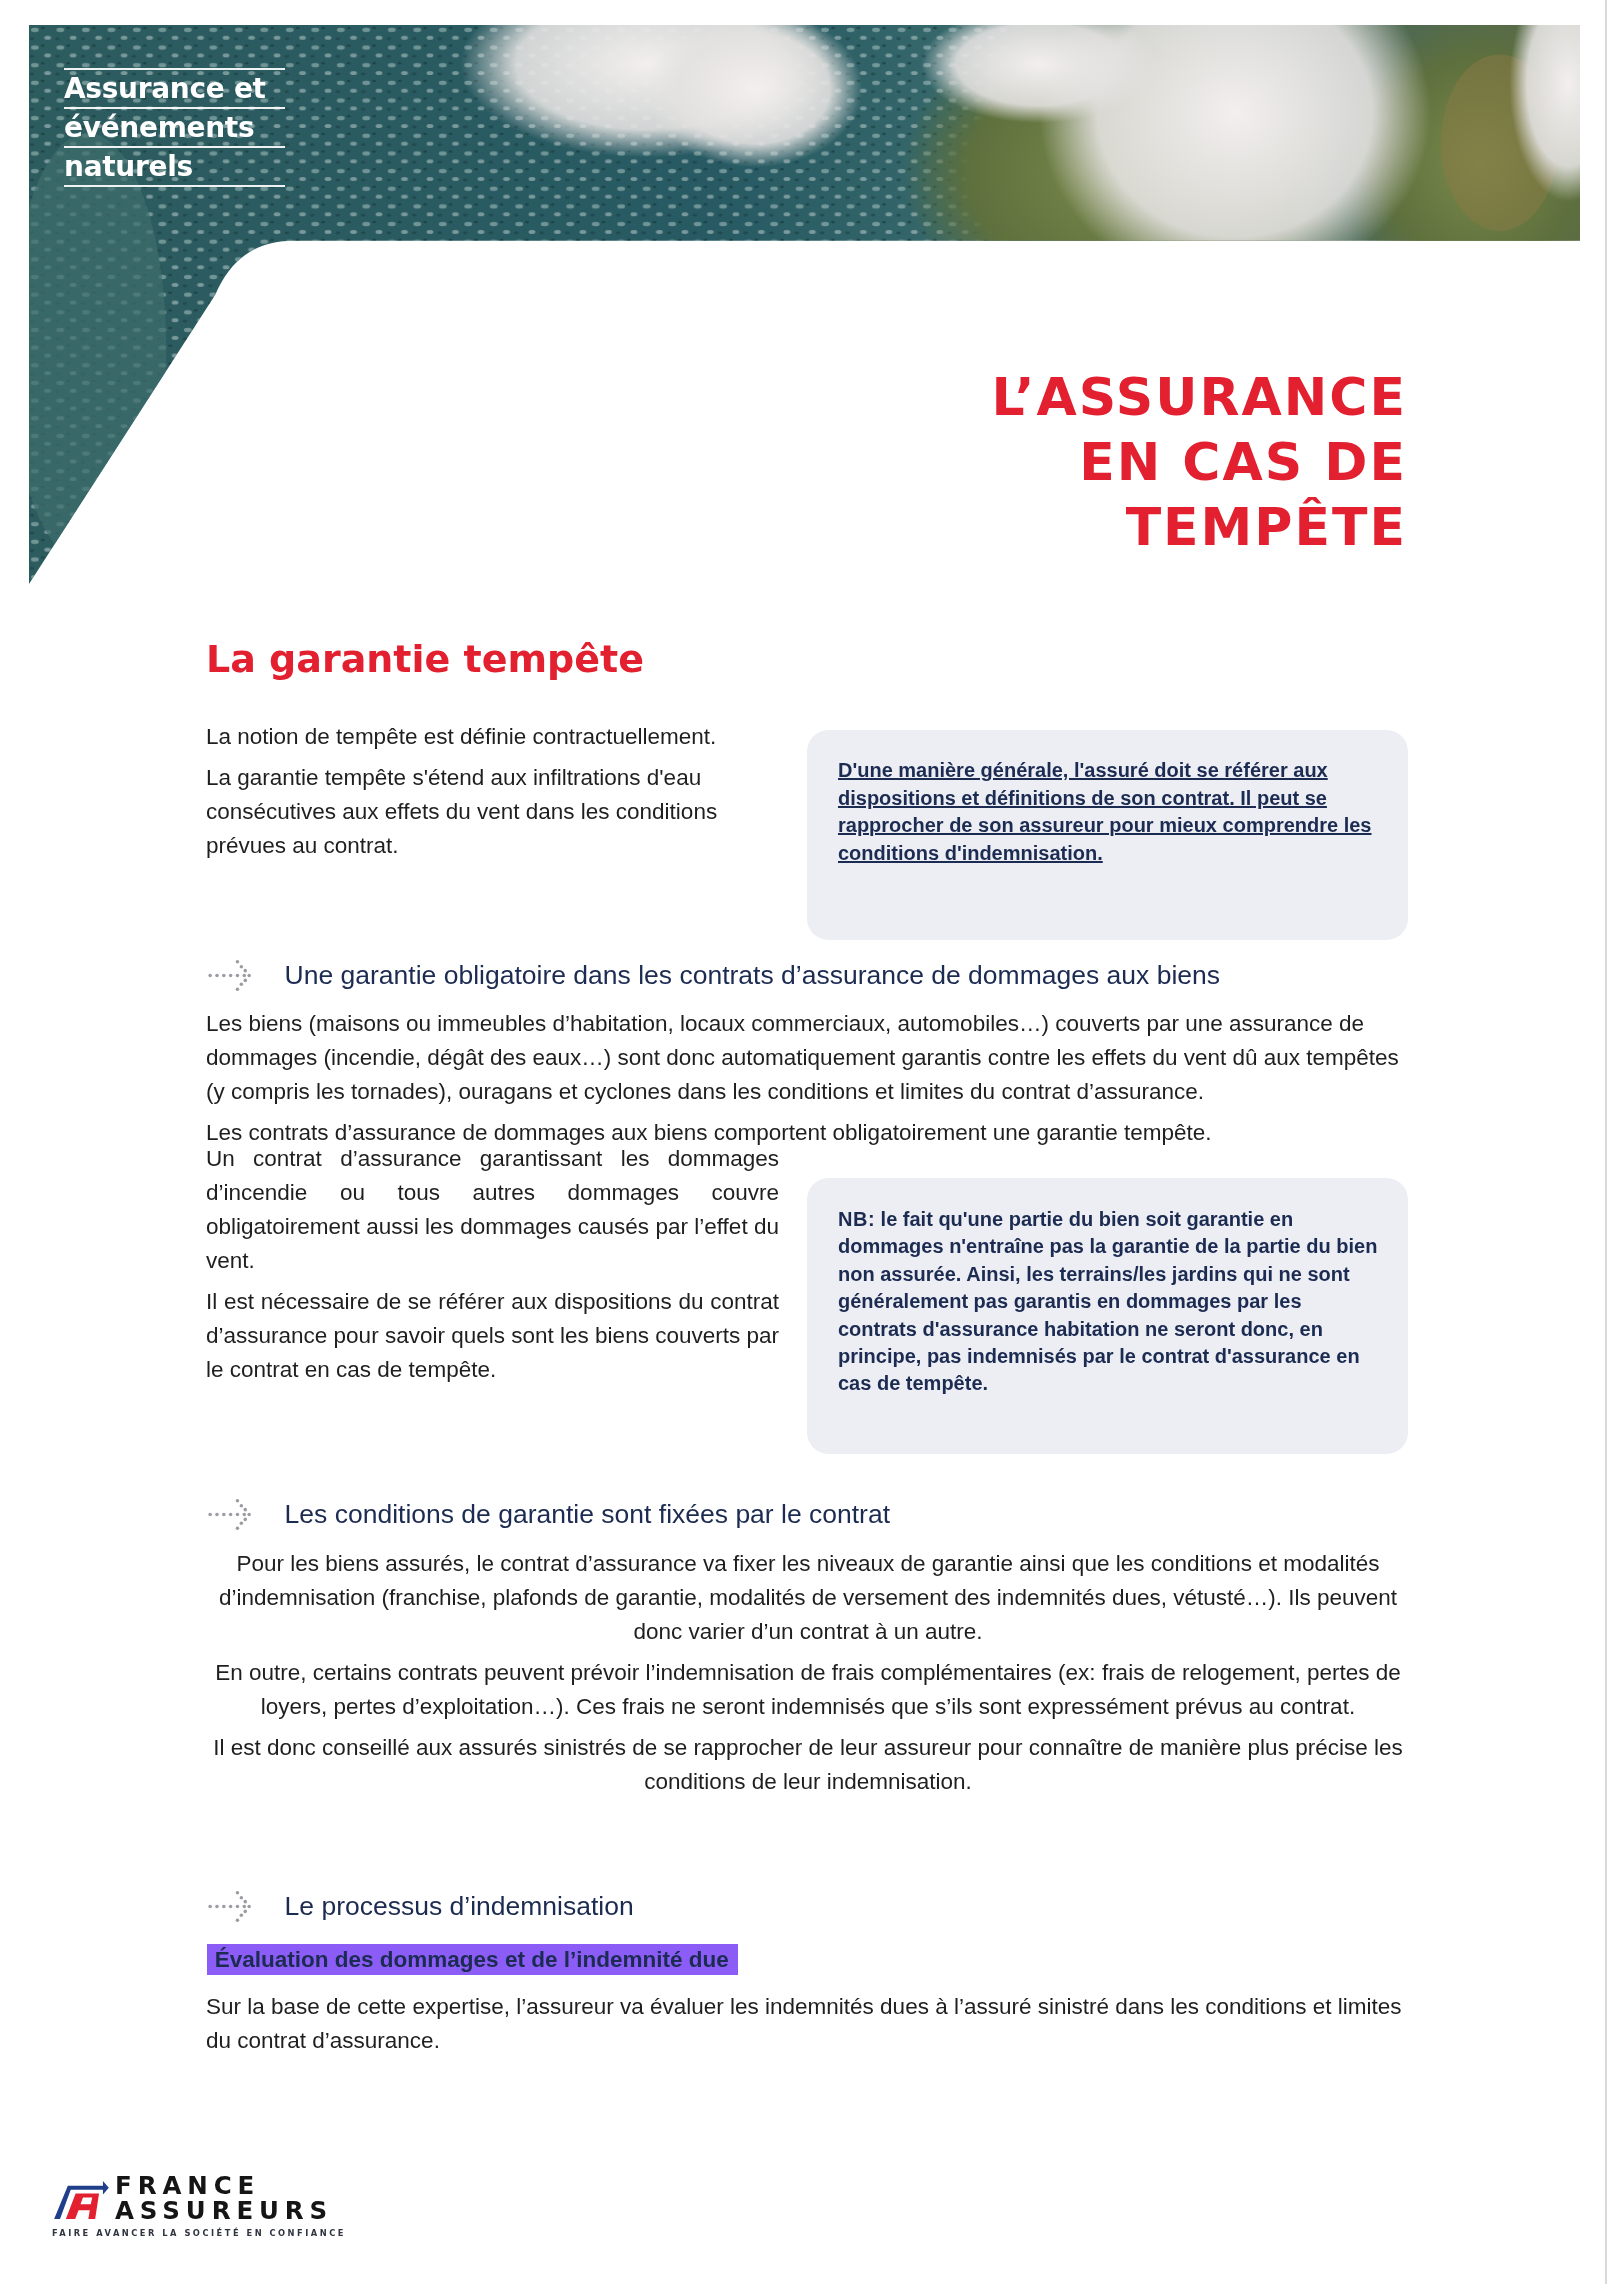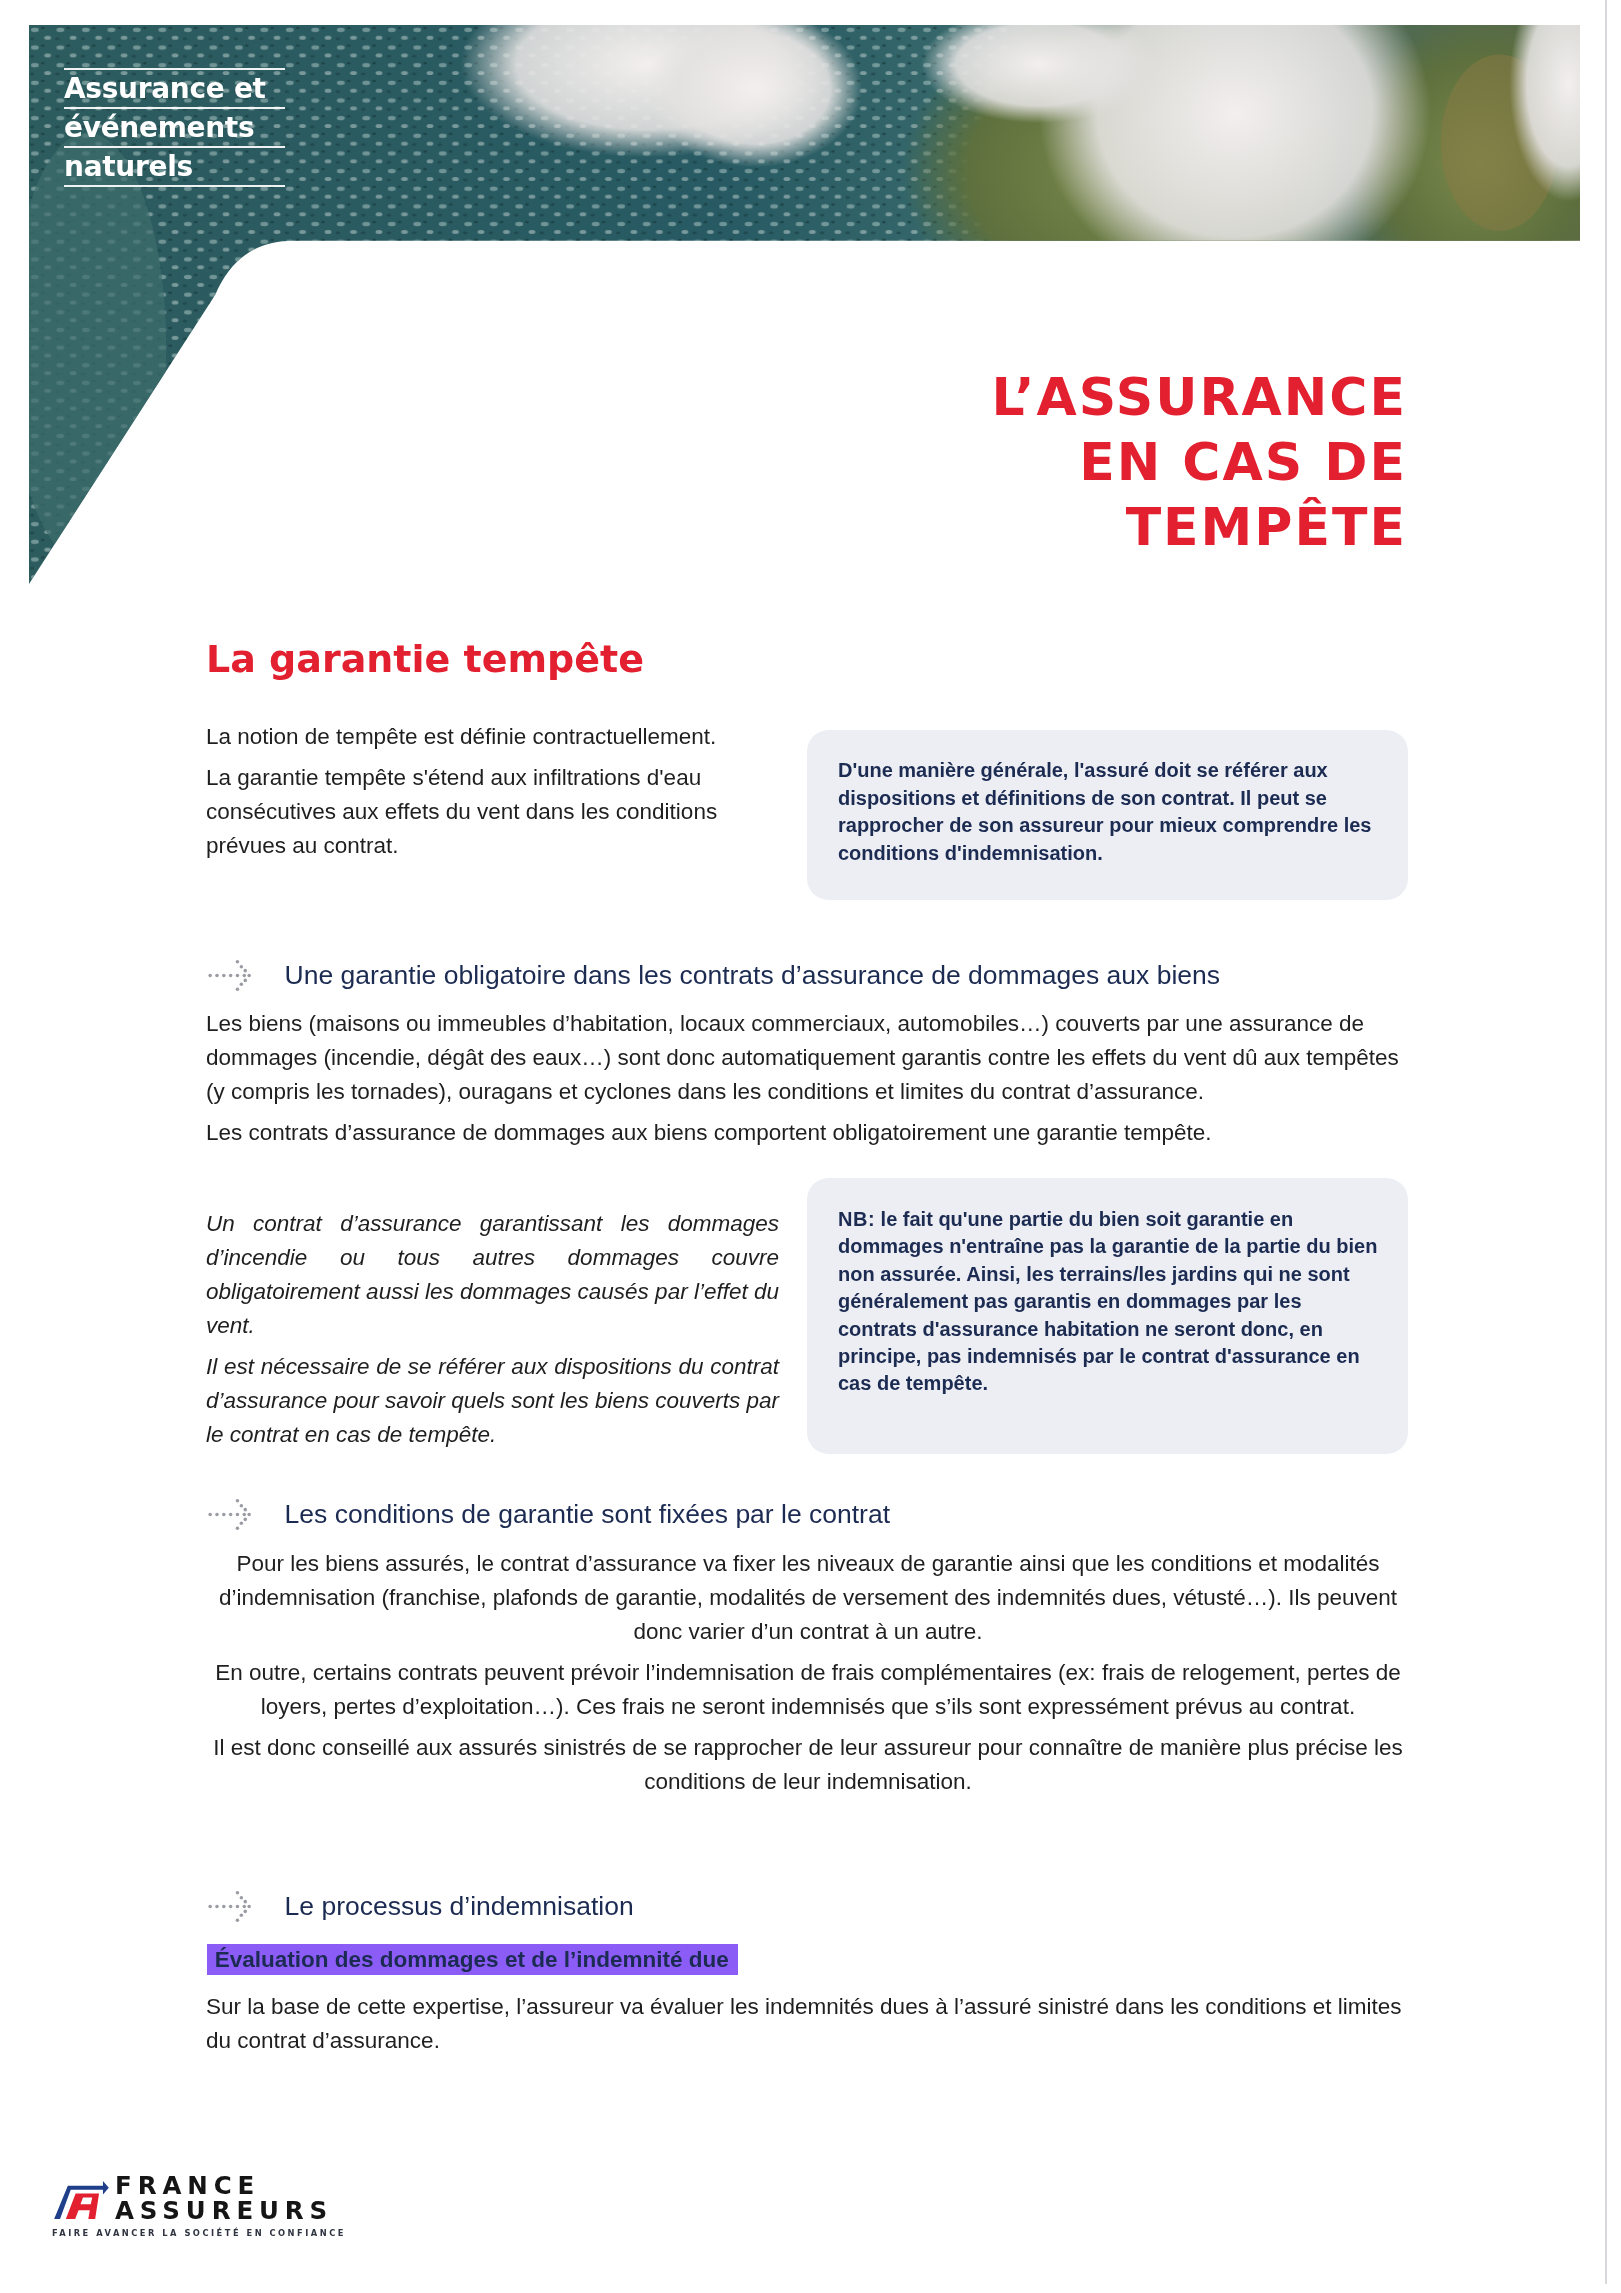--- a/index.html
+++ b/index.html
@@ -54,21 +54,21 @@
   .col-left { left: 206px; width: 573px; }
   .full { left: 206px; width: 1204px; }
   .just { text-align: justify; }
 
   
   .callout {
     position: absolute; background: #eceef3; border-radius: 21.6px;
     color: #1c2b52; font-weight: bold; font-size: 20px; line-height: 27.4px;
     font-family: "Liberation Sans", sans-serif; box-sizing: border-box;
   }
-  #callout1 { left: 807px; top: 730px; width: 601px; height: 170px; padding: 27.4px 29px 0 31px; }
+  #callout1 { left: 807px; top: 730px; width: 601px; height: 210px; padding: 27.4px 29px 0 31px; text-decoration: underline; }
   #callout2 { left: 807px; top: 1178px; width: 601px; height: 276px; padding: 28px 29px 0 31px; }
   .callout .nb { font-weight: 900; letter-spacing: 0.5px; }
 
   
   .subhead {
     position: absolute; left: 206px; height: 39px; display: flex; align-items: center;
     color: #1c2b52; font-size: 26.5px; font-family: "Liberation Sans", sans-serif;
     white-space: nowrap;
   }
   .subhead .arrow { width: 59px; height: 39px; margin-right: 19.6px; flex: none; }
@@ -192,21 +192,21 @@
       </svg>
   </span>
   <span>Une garantie obligatoire dans les contrats d’assurance de dommages aux biens</span>
 </div>
 
 <div class="para full" style="top:1007px;">
   <p>Les biens (maisons ou immeubles d’habitation, locaux commerciaux, automobiles…) couverts par une assurance de dommages (incendie, dégât des eaux…) sont donc automatiquement garantis contre les effets du vent dû aux tempêtes (y compris les tornades), ouragans et cyclones dans les conditions et limites du contrat d’assurance.</p>
   <p>Les contrats d’assurance de dommages aux biens comportent obligatoirement une garantie tempête.</p>
 </div>
 
-<div class="para col-left just" style="top:1207px;font-style:italic;">
+<div class="para col-left just" style="top:1142px;">
   <p>Un contrat d’assurance garantissant les dommages d’incendie ou tous autres dommages couvre obligatoirement aussi les dommages causés par l’effet du vent.</p>
   <p>Il est nécessaire de se référer aux dispositions du contrat d’assurance pour savoir quels sont les biens couverts par le contrat en cas de tempête.</p>
 </div>
 
 <div class="callout" id="callout2">
   <span class="nb">NB:</span><span> le fait qu'une partie du bien soit garantie en dommages n'entraîne pas la garantie de la partie du bien non assurée. Ainsi, les terrains/les jardins qui ne sont généralement pas garantis en dommages par les contrats d'assurance habitation ne seront donc, en principe, pas indemnisés par le contrat d'assurance en cas de tempête.</span>
 </div>
 
 <div class="subhead" style="top:1495px;">
   <span class="arrow">

